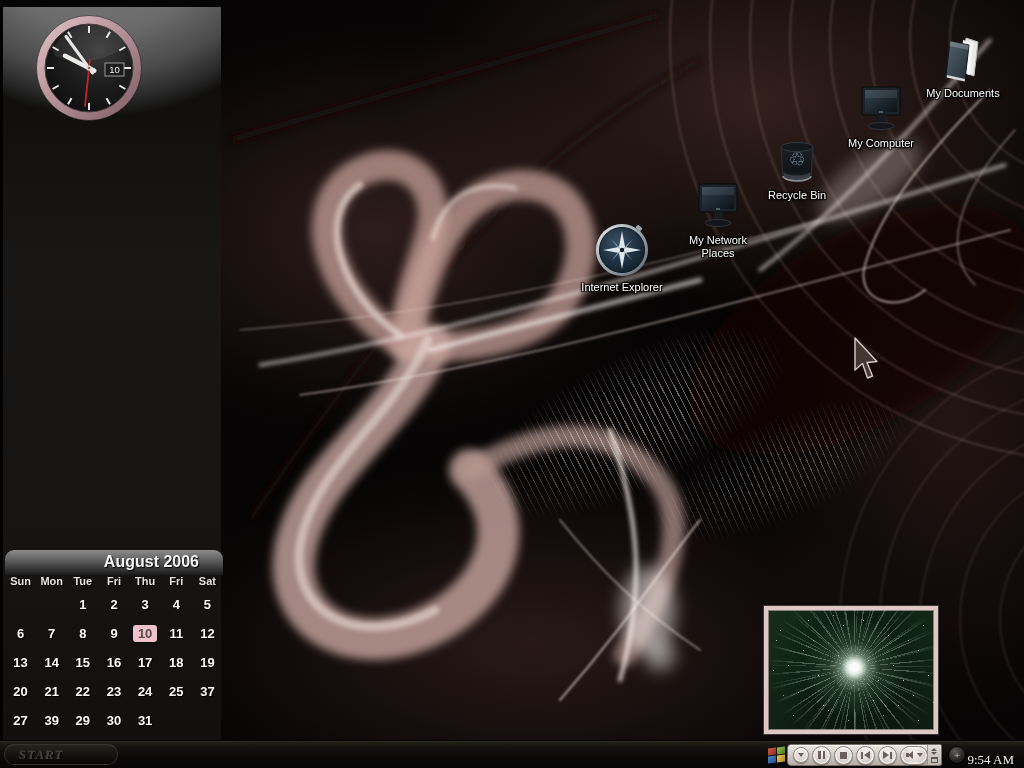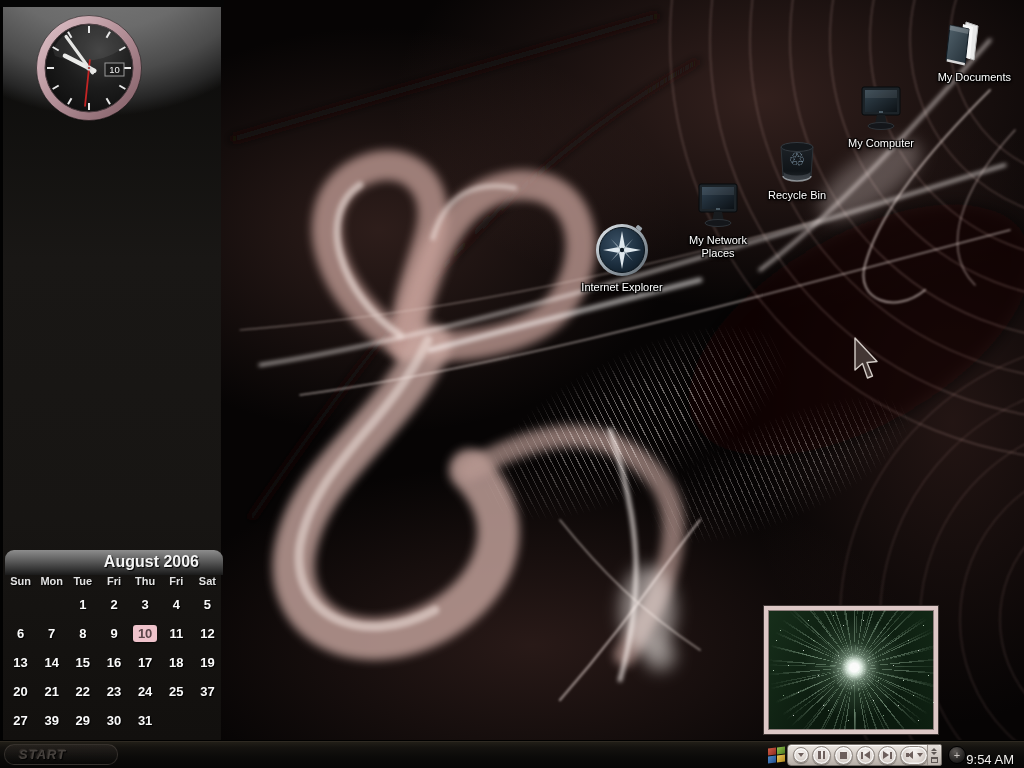--- a/index.html
+++ b/index.html
@@ -117,20 +117,21 @@
 
   
   .cursor { position:absolute; left:853px; top:337px; z-index:6; }
 
   
   .taskbar {
     position:absolute; left:0; bottom:0; width:1024px; height:28px; z-index:5;
     background:linear-gradient(180deg, #232019 0%, #14120f 25%, #0b0a09 60%, #070606 100%);
     border-top:1px solid #000;
     box-shadow:inset 0 1px 0 rgba(120,105,95,.14);
+    font-family:Liberation Serif, serif;
   }
   .start-btn {
     position:absolute; left:4px; top:3px; width:114px; height:21px;
     border:1px solid rgba(125,115,108,.28); border-radius:10px;
     background:linear-gradient(180deg, rgba(70,63,58,.30), rgba(15,14,13,.15));
     display:flex; align-items:center; padding-left:14px;
   }
   .start-btn span {
     font-size:13px; font-weight:bold; font-style:italic; letter-spacing:1px;
     color:#46413d;
@@ -259,21 +260,21 @@
       <path d="M 560,520 C 600,570 640,610 700,650" stroke="rgba(245,230,225,.45)" stroke-width="2" filter="url(#b1)"></path>
     </g>
     <ellipse cx="648" cy="610" rx="28" ry="44" fill="rgba(255,248,244,.5)" filter="url(#b8)"></ellipse>
     <ellipse cx="660" cy="655" rx="16" ry="16" fill="rgba(255,250,246,.45)" filter="url(#b8)"></ellipse>
     <ellipse cx="870" cy="180" rx="60" ry="24" transform="rotate(-35 870 180)" fill="rgba(250,238,233,.28)" filter="url(#b8)"></ellipse>
   </svg>
   <div class="comb"></div>
   <div class="comb comb2"></div>
 </div>
 
-<div class="dicon" style="left:915px; top:18px;text-align:right;">
+<div class="dicon" style="left:915px; top:34px;">
   <div class="art">
     <svg width="48" height="50" viewBox="0 0 48 50">
       <defs>
           <linearGradient id="fold" x1="0" y1="0" x2="1" y2="1">
         <stop offset="0" stop-color="#53646e"></stop>
             <stop offset="1" stop-color="#222d35"></stop>
           </linearGradient>
         </defs>
       <polygon points="27,4 39,8 35,42 23,38" fill="#e8e8e8" stroke="#b9b9b9" stroke-width="1"></polygon>
       <polygon points="24,6 34,9 31,41 21,38" fill="#f7f7f7"></polygon>

